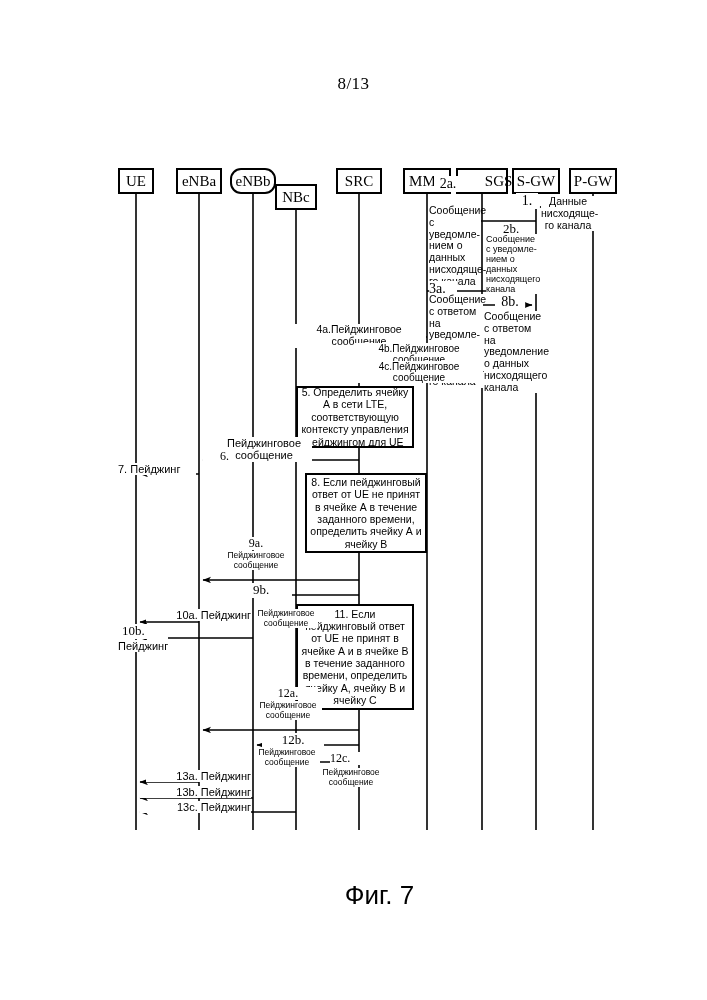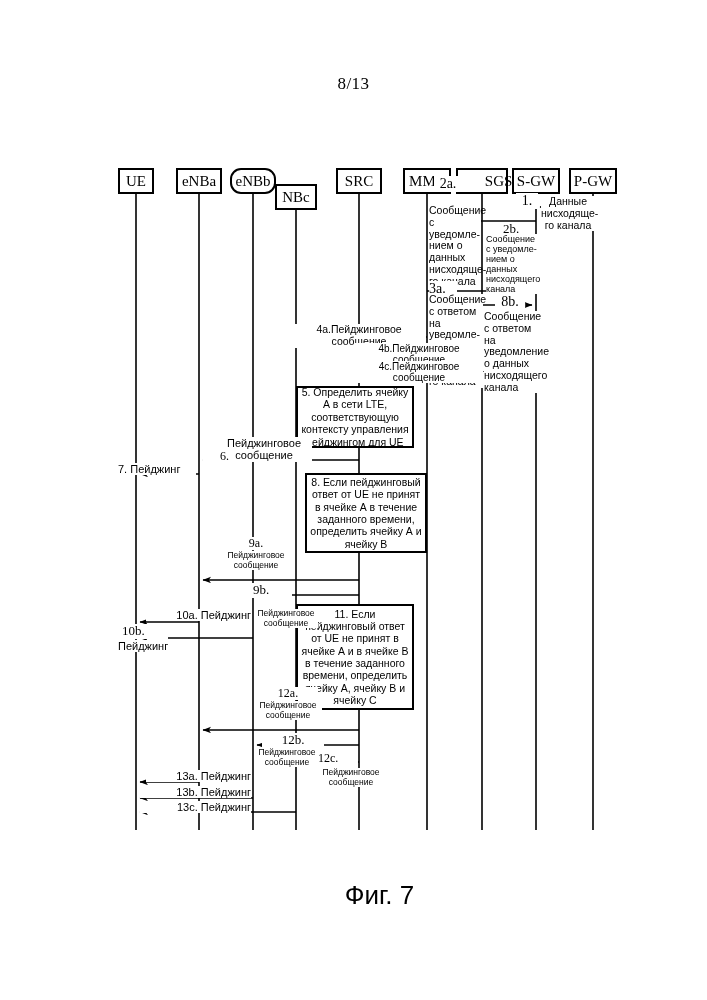--- a/index.html
+++ b/index.html
@@ -192,21 +192,21 @@
     <div class="lbl" style="left:254px;top:609px;width:64px;font-size:8.5px;">Пейджинговое сообщение</div>
 
     <div class="pbox" style="left:296px;top:604px;width:118px;height:106px;">
       <span>11. Если пейджинговый ответ от UE не принят в ячейке А и в ячейке В в течение заданного времени, определить ячейку А, ячейку В и ячейку С</span>
     </div>
 
     <div class="lbl ser" style="left:258px;top:687px;width:60px;font-size:12px;">12a.</div>
     <div class="lbl" style="left:254px;top:701px;width:68px;font-size:8.5px;">Пейджинговое сообщение</div>
     <div class="lbl ser" style="left:262px;top:733px;width:62px;font-size:13px;">12b.</div>
     <div class="lbl" style="left:254px;top:748px;width:66px;font-size:8.5px;">Пейджинговое сообщение</div>
-    <div class="lbl ser left" style="left:318px;top:752px;width:40px;font-size:12px;">12c.</div>
+    <div class="lbl ser left" style="left:330px;top:752px;width:40px;font-size:12px;">12c.</div>
     <div class="lbl" style="left:318px;top:768px;width:66px;font-size:8.5px;">Пейджинговое сообщение</div>
 
     <div class="lbl right" style="left:146px;top:770px;width:105px;font-size:11px;">13a. Пейджинг</div>
     <div class="lbl right" style="left:140px;top:786px;width:111px;font-size:11px;">13b. Пейджинг</div>
     <div class="lbl right" style="left:140px;top:801px;width:111px;font-size:11px;">13c. Пейджинг</div>
 
   </div>
 
   <div class="fig-caption">Фиг. 7</div>
 

